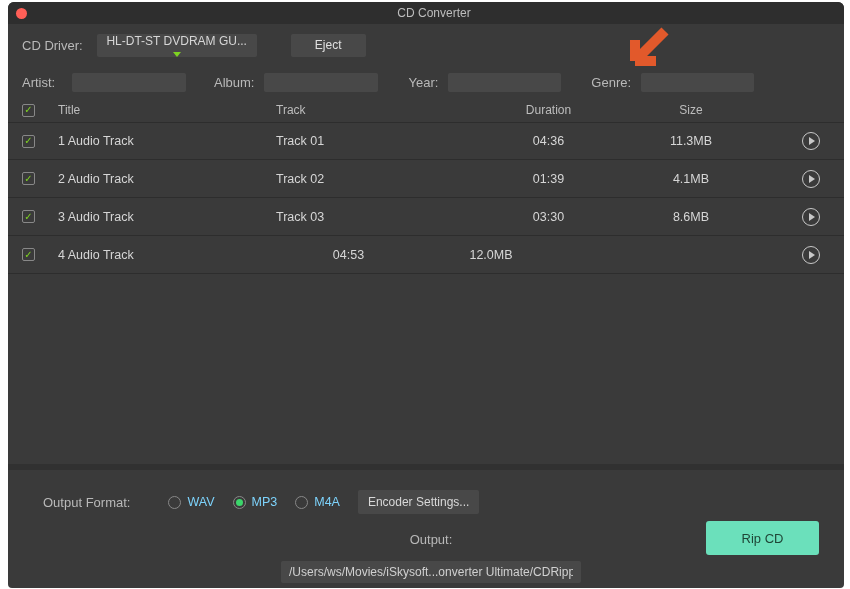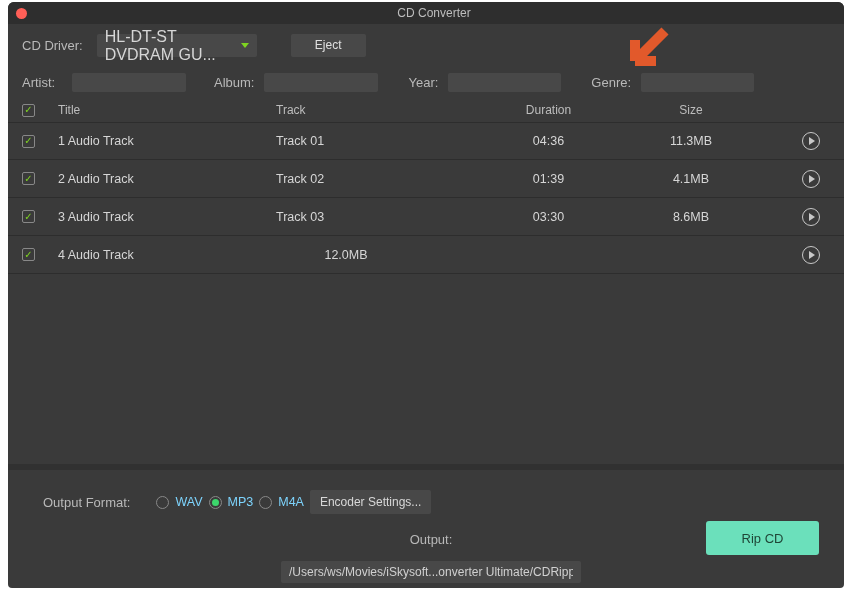--- a/index.html
+++ b/index.html
@@ -4,40 +4,40 @@
 <style>
   * { box-sizing: border-box; margin: 0; padding: 0; font-family: -apple-system, Helvetica, Arial, sans-serif; }
   body { background: #fff; width: 850px; height: 589px; position: relative; }
   .window { position: absolute; left: 8px; top: 2px; width: 836px; height: 586px; background: #3a3a3a; border-radius: 6px 6px 4px 4px; overflow: hidden; }
   .titlebar { height: 22px; background: #2e2e2e; display: flex; align-items: center; position: relative; }
   .traffic { width: 11px; height: 11px; border-radius: 50%; background: #ff5f57; margin-left: 8px; }
   .titlebar-title { position: absolute; left: 16px; right: 0; text-align: center; color: #bdbdbd; font-size: 12px; }
   .toolbar { padding: 10px 14px 0 14px; }
   .row1 { display: flex; align-items: center; gap: 14px; }
   .lbl { color: #b9b9b9; font-size: 13px; }
-  .dropdown { background: #484848; color: #d6d6d6; font-size: 16px; height: 23px; width: 160px; display: flex; align-items: center; padding: 0 8px; border-radius: 2px; cursor: pointer; justify-content: space-between; }
+  .dropdown { background: #484848; color: #d6d6d6; font-size: 12px; height: 23px; width: 160px; display: flex; align-items: center; padding: 0 8px; border-radius: 2px; cursor: pointer; justify-content: space-between; flex-direction: column; }
   .caret { width: 0; height: 0; border-left: 4px solid transparent; border-right: 4px solid transparent; border-top: 5px solid #7ed321; }
   .eject { background: #484848; color: #e0e0e0; font-size: 12px; height: 23px; width: 75px; text-align: center; line-height: 23px; border-radius: 2px; margin-left: 20px; cursor: pointer; }
   .row2 { display: flex; align-items: center; margin-top: 16px; gap: 10px; }
   .meta-input { background: #484848; height: 19px; border: none; border-radius: 2px; }
   .table-head { display: flex; align-items: center; height: 24px; padding: 0 14px; margin-top: 6px; color: #bdbdbd; font-size: 12px; }
   .col-chk { width: 36px; display: flex; align-items: center; }
   .col-title { width: 218px; }
   .col-track { width: 200px; }
   .col-dur { width: 145px; text-align: center; }
   .col-size { width: 140px; text-align: center; }
   .col-play { flex: 1; text-align: right; padding-right: 10px; }
   .trow { display: flex; align-items: center; height: 38px; padding: 0 14px; border-bottom: 1px solid #2d2d2d; color: #d6d6d6; font-size: 12.5px; }
   .trow:first-child { border-top: 1px solid #2d2d2d; }
   .chk { width: 13px; height: 13px; border: 1px solid #888; border-radius: 2px; background: #3a3a3a; display: flex; align-items: center; justify-content: center; cursor: pointer; font-size: 10px; color: #7ed321; line-height: 1; }
   .play { width: 18px; height: 18px; border: 1.5px solid #c8c8c8; border-radius: 50%; display: inline-flex; align-items: center; justify-content: center; cursor: pointer; }
   .play-tri { width: 0; height: 0; border-top: 4px solid transparent; border-bottom: 4px solid transparent; border-left: 6px solid #c8c8c8; margin-left: 2px; }
   .divider { height: 6px; background: #313131; margin-top: 190px; }
   .footer { padding: 20px 25px 0 35px; }
-  .frow1 { display: flex; align-items: center; gap: 6px; }
+  .frow1 { display: flex; align-items: center; gap: 18px; }
   .radio-wrap { display: flex; align-items: center; gap: 6px; color: #7dd3fc; font-size: 12.5px; cursor: pointer; }
   .radio { width: 13px; height: 13px; border: 1.5px solid #888; border-radius: 50%; display: flex; align-items: center; justify-content: center; }
   .radio.sel::after { content: ""; width: 7px; height: 7px; background: #3cd66b; border-radius: 50%; }
   .enc-btn { background: #484848; color: #d8d8d8; font-size: 12px; padding: 5px 10px; border-radius: 2px; cursor: pointer; }
   .frow2 { display: flex; align-items: center; gap: 14px; margin-top: 18px; flex-direction: column; }
   .path-input { background: #484848; color: #d0d0d0; font-size: 12px; height: 22px; width: 300px; padding: 0 8px; border: none; border-radius: 2px; }
   .folder { color: #7ed321; font-size: 16px; cursor: pointer; }
   .rip { position: absolute; right: 25px; bottom: 33px; width: 113px; height: 34px; background: #6be0bb; color: #1f4637; font-size: 13px; font-weight: 500; border-radius: 3px; display: flex; align-items: center; justify-content: center; cursor: pointer; }
   .arrow { position: absolute; left: 612px; top: 24px; pointer-events: none; }
 </style>
@@ -118,20 +118,21 @@
         <div class="col-size">8.6MB</div>
         <div class="col-play"><span class="play">
             <span class="play-tri"></span>
           </span></div>
       </div>
       <div class="trow">
         <div class="col-chk">
           <div class="chk">✓</div>
         </div>
         <div class="col-title">4 Audio Track</div>
+        <div class="col-dur">04:53</div>
         <div class="col-size">12.0MB</div>
         <div class="col-play"><span class="play">
             <span class="play-tri"></span>
           </span></div>
       </div>
     </div>
 
   <div class="divider"></div>
 
   <div class="footer">

